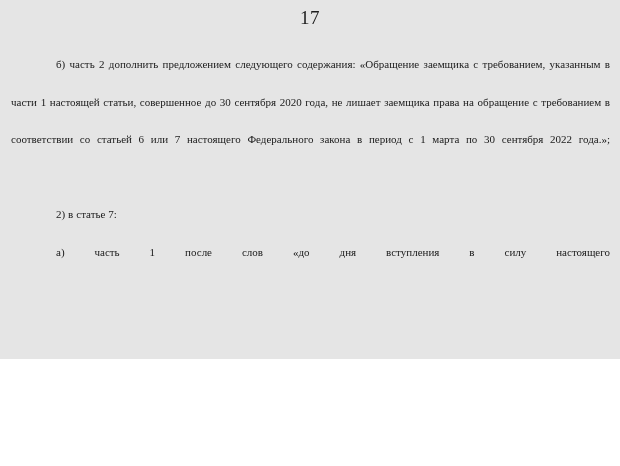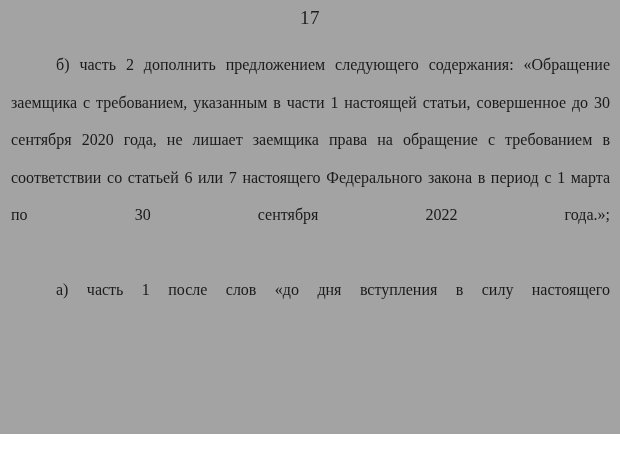--- a/index.html
+++ b/index.html
@@ -3,22 +3,22 @@
 <meta charset="utf-8">
 <style>
   html, body {
     margin: 0;
     padding: 0;
     background: #ffffff;
   }
   .page {
     position: relative;
     width: 620px;
-    height: 434px;
-    background: #a3a3a3;
+    height: 359px;
+    background: #e5e5e5;
     overflow: hidden;
     font-family: "Liberation Serif", "DejaVu Serif", serif;
     color: #1a1a1a;
     -webkit-font-smoothing: antialiased;
   }
   .page-number {
     position: absolute;
     top: 6px;
     left: 0;
     width: 620px;
@@ -29,21 +29,21 @@
     color: #1d1d1d;
   }
   .body-text {
     position: absolute;
     top: 46px;
     left: 11px;
     width: 599px;
   }
   p.para {
     margin: 0;
-    font-size: 16px;
+    font-size: 11px;
     line-height: 37.5px;
     text-align: justify;
     text-justify: inter-word;
     text-indent: 45px;
     color: #1a1a1a;
     hyphens: none;
     word-spacing: 0.2px;
   }
   p.para.short {
     text-align: left;
@@ -63,18 +63,19 @@
 
 <div class="page">
 
   <div class="page-number">17</div>
 
   <div class="body-text">
 
     <p class="para">б) часть 2 дополнить предложением следующего содержания: «Обращение заемщика с требованием, указанным в части 1 настоящей статьи, совершенное до 30 сентября 2020 года, не лишает заемщика права на обращение с требованием в соответствии со статьей 6 или 7 настоящего Федерального закона в период с 1 марта по 30 сентября 2022 года.»;</p>
 
 
+    <p class="para short">2) в статье 7:</p>
 
     <p class="para" style="text-align: justify;">а) часть 1 после слов «до дня вступления в силу настоящего</p>
 
   </div>
 
 </div>
 
 </body></html>

